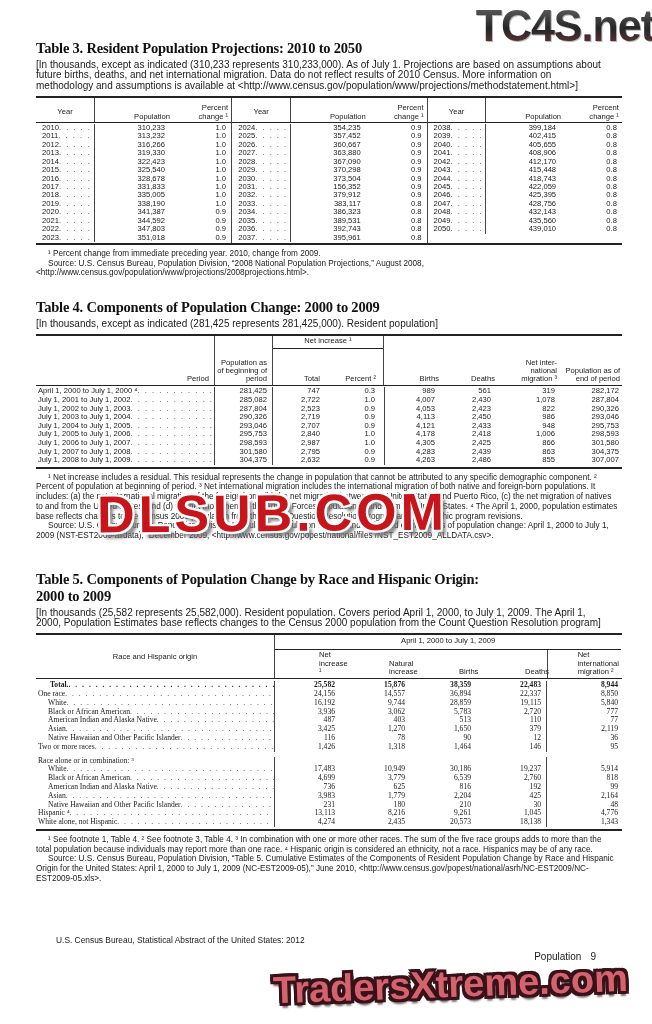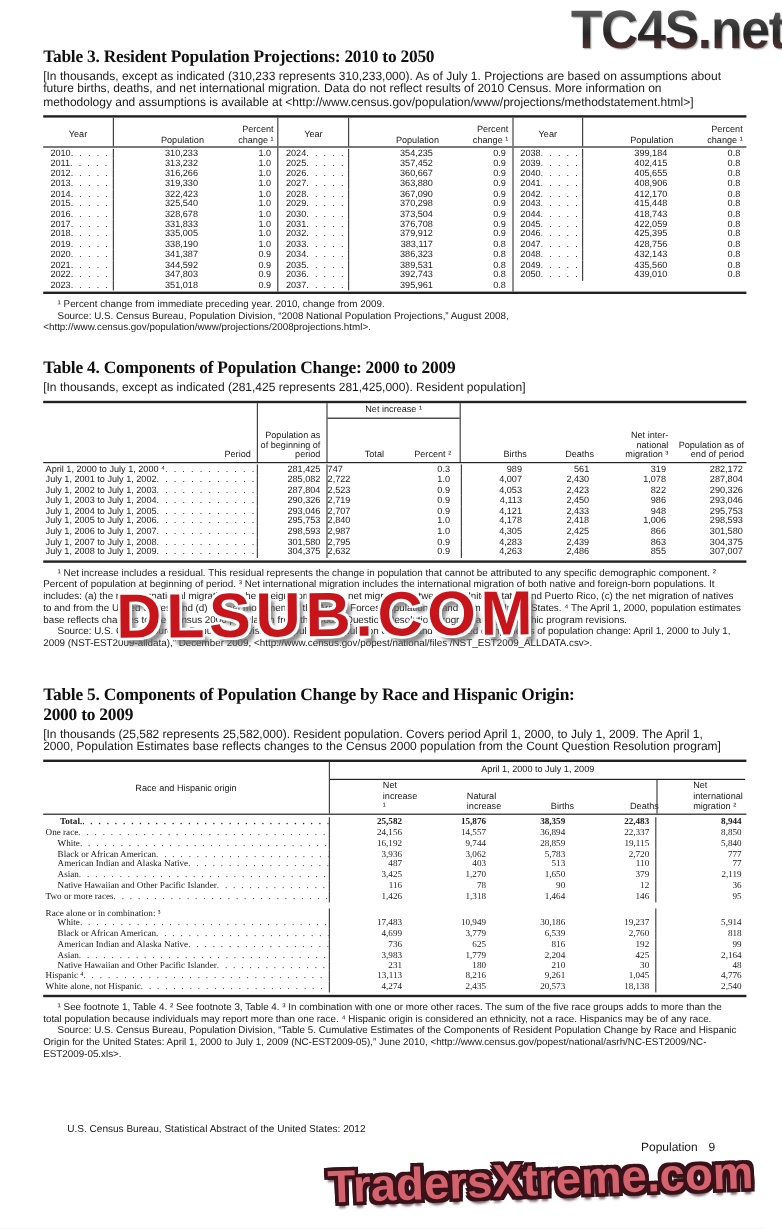--- a/index.html
+++ b/index.html
@@ -51,21 +51,21 @@
   .h-net .sub span{display:block;padding-bottom:2px;}
   .h-total{width:58px;text-align:right;padding-right:10px;}
   .h-pct{width:54px;text-align:right;padding-right:7px;}
   .h-births{width:60px;}
   .h-deaths{width:56px;}
   .h-migr{width:60px;padding-right:3px !important;}
   .h-end{width:61px;padding-right:1px !important;}
   .t4row{display:flex;height:8.6px;font-size:7.6px;line-height:8.6px;}
   .c-period{width:178px;padding-left:2px;}
   .c-begin{width:58px;text-align:right;padding-right:5px;border-left:1px solid #444;}
-  .c-total{width:58px;padding-right:10px;border-left:1px solid #444;}
+  .c-total{width:58px;text-align:right;padding-right:10px;border-left:1px solid #444;}
   .c-pct{width:54px;text-align:right;padding-right:9px;}
   .c-births{width:60px;text-align:right;padding-right:9px;border-left:1px solid #444;}
   .c-deaths{width:56px;text-align:right;padding-right:9px;}
   .c-migr{width:60px;text-align:right;padding-right:5px;}
   .c-end{width:61px;text-align:right;padding-right:2px;}
   .t4body{padding:1px 0 2px 0;}
 
   
   .t5head{display:flex;border-bottom:1px solid #222;font-size:7.6px;line-height:8.3px;height:44px;}
   .h5-race{width:238px;display:flex;align-items:center;justify-content:center;text-align:center;}
@@ -337,21 +337,21 @@
                 </span>
                 <span class="cp">373,504</span>
                 <span class="cc">0.9</span>
               </div>
 
               <div class="trow">
                 <span class="cy lead">
                   <span>2031</span>
                   <span class="dots"></span>
                 </span>
-                <span class="cp">376,708</span>
+                <span class="cp">156,352</span>
                 <span class="cc">0.9</span>
               </div>
 
               <div class="trow">
                 <span class="cy lead">
                   <span>2032</span>
                   <span class="dots"></span>
                 </span>
                 <span class="cp">379,912</span>
                 <span class="cc">0.9</span>
@@ -898,21 +898,21 @@
 
             <div class="t5row">
               <span class="c5-race lead">
                 <span>White alone, not Hispanic</span>
                 <span class="dots"></span>
               </span>
               <span class="c5-v1">4,274</span>
               <span class="c5-v2">2,435</span>
               <span class="c5-v3">20,573</span>
               <span class="c5-v4">18,138</span>
-              <span class="c5-v5">2,540</span>
+              <span class="c5-v5">1,343</span>
             </div>
           </div>
       </div>
 
       <div class="fn-block">
         <p class="fn">¹ See footnote 1, Table 4. ² See footnote 3, Table 4. ³ In combination with one or more other races. The sum of the five race groups adds to more than the total population because individuals may report more than one race. ⁴ Hispanic origin is considered an ethnicity, not a race. Hispanics may be of any race.</p>
         <p class="fn">Source: U.S. Census Bureau, Population Division, “Table 5. Cumulative Estimates of the Components of Resident Population Change by Race and Hispanic Origin for the United States: April 1, 2000 to July 1, 2009 (NC-EST2009-05),” June 2010, &lt;http://www.census.gov/popest/national/asrh/NC-EST2009/NC-EST2009-05.xls&gt;.</p>
       </div>
     </section>
 

